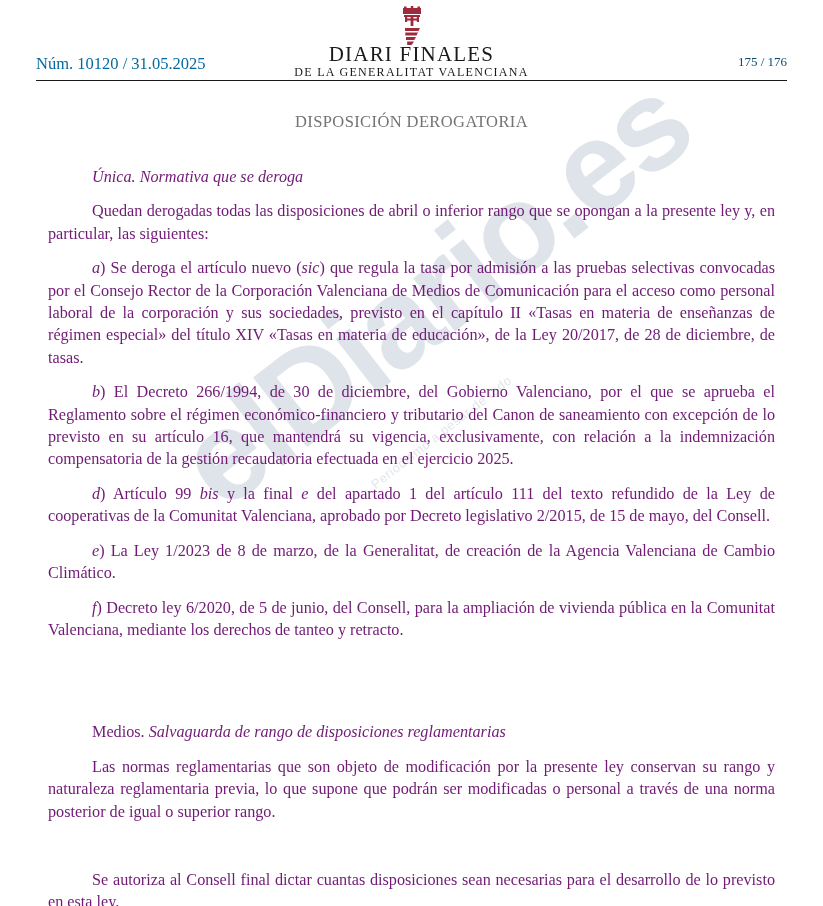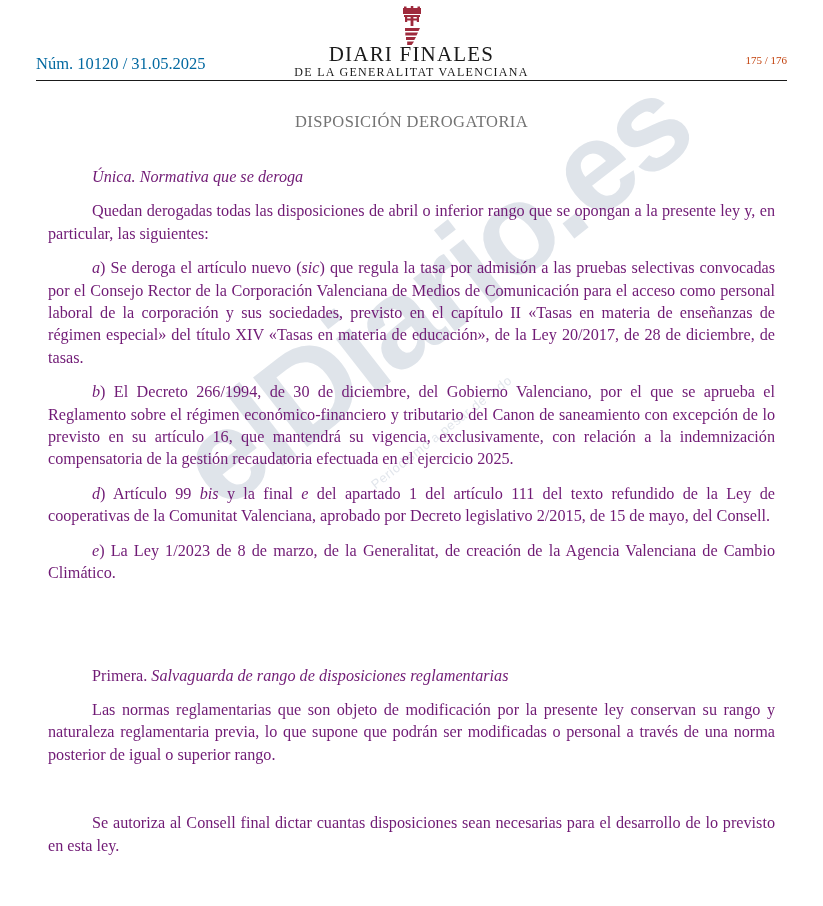--- a/index.html
+++ b/index.html
@@ -102,22 +102,22 @@
     left: 36px;
     top: 54px;
     font-size: 16.5px;
     color: #0369a1;
     white-space: nowrap;
   }
   .hdr-right {
     position: absolute;
     right: 36px;
     top: 54px;
-    font-size: 11px;
-    color: #c2410c;
+    font-size: 13px;
+    color: #0c4a6e;
     white-space: nowrap;
   }
   .hdr-rule {
     position: absolute;
     left: 36px;
     right: 36px;
     top: 80px;
     border-top: 1.6px solid #1a1a1a;
   }
 
@@ -210,28 +210,29 @@
 
     <p class="para"><i>a</i><span>) Se deroga el artículo nuevo (</span><i>sic</i><span>) que regula la tasa por admisión a las pruebas selectivas convocadas por el Consejo Rector de la Corporación Valenciana de Medios de Comunicación para el acceso como personal laboral de la corporación y sus sociedades, previsto en el capítulo II «Tasas en materia de enseñanzas de régimen especial» del título XIV «Tasas en materia de educación», de la Ley 20/2017, de 28 de diciembre, de tasas.</span></p>
 
     <p class="para"><i>b</i><span>) El Decreto 266/1994, de 30 de diciembre, del Gobierno Valenciano, por el que se aprueba el Reglamento sobre el régimen económico-financiero y tributario del Canon de saneamiento con excepción de lo previsto en su artículo 16, que mantendrá su vigencia, exclusivamente, con relación a la indemnización compensatoria de la gestión recaudatoria efectuada en el ejercicio 2025.</span></p>
 
 
     <p class="para"><i>d</i><span>) Artículo 99 </span><i>bis</i><span> y la final </span><i>e</i><span> del apartado 1 del artículo 111 del texto refundido de la Ley de cooperativas de la Comunitat Valenciana, aprobado por Decreto legislativo 2/2015, de 15 de mayo, del Consell.</span></p>
 
     <p class="para"><i>e</i><span>) La Ley 1/2023 de 8 de marzo, de la Generalitat, de creación de la Agencia Valenciana de Cambio Climático.</span></p>
 
+    <p class="para"><i>f</i><span>) Decreto ley 6/2020, de 5 de junio, del Consell, para la ampliación de vivienda pública en la Comunitat Valenciana, mediante los derechos de tanteo y retracto.</span></p>
 
 
     <div class="spacer-lg"></div>
 
 
     <div class="spacer-md"></div>
 
-    <p class="para"><span>Primera. </span><i>Salvaguarda de rango de disposiciones reglamentarias</i></p>
+    <p class="para"><span>Medios. </span><i>Salvaguarda de rango de disposiciones reglamentarias</i></p>
 
     <p class="para">Las normas reglamentarias que son objeto de modificación por la presente ley conservan su rango y naturaleza reglamentaria previa, lo que supone que podrán ser modificadas o personal a través de una norma posterior de igual o superior rango.</p>
 
     <div class="spacer-md"></div>
 
 
     <p class="para">Se autoriza al Consell final dictar cuantas disposiciones sean necesarias para el desarrollo de lo previsto en esta ley.</p>
 
     <div class="spacer-md"></div>
 

